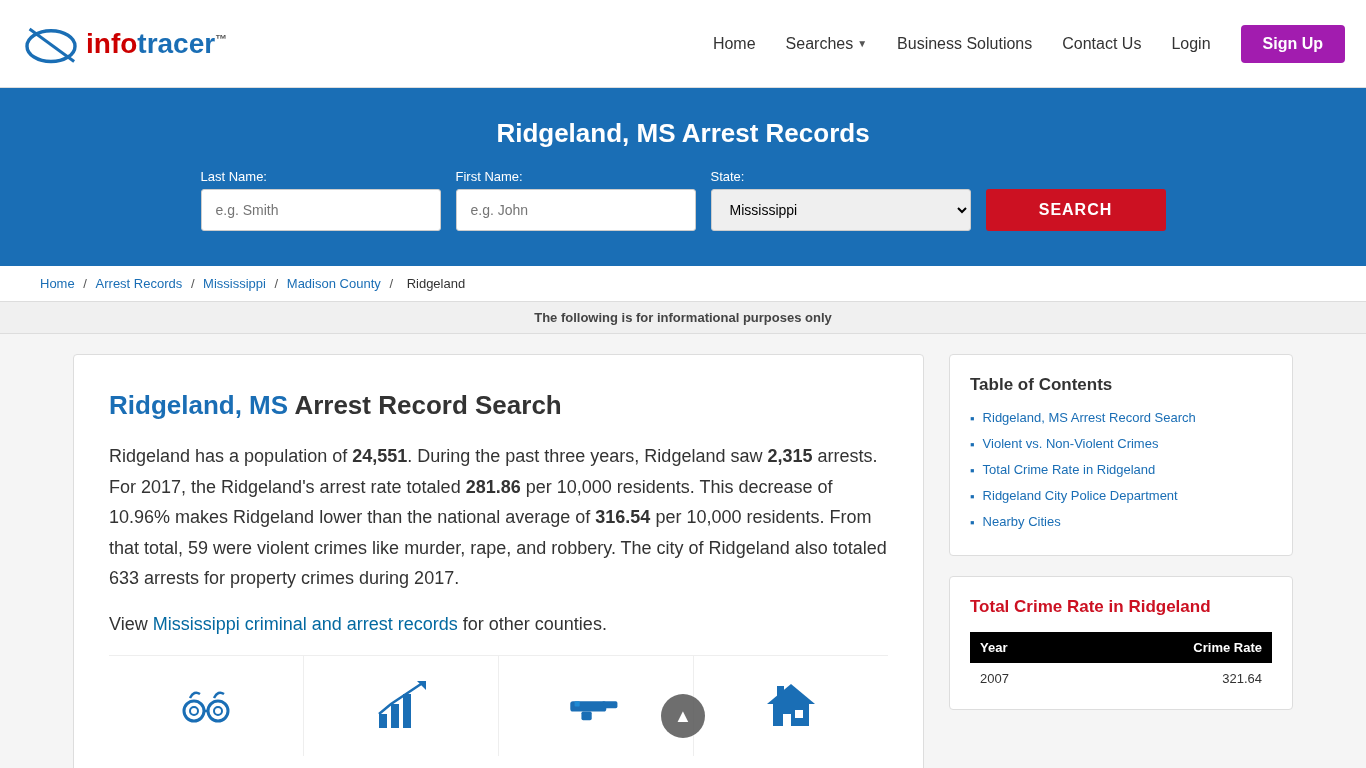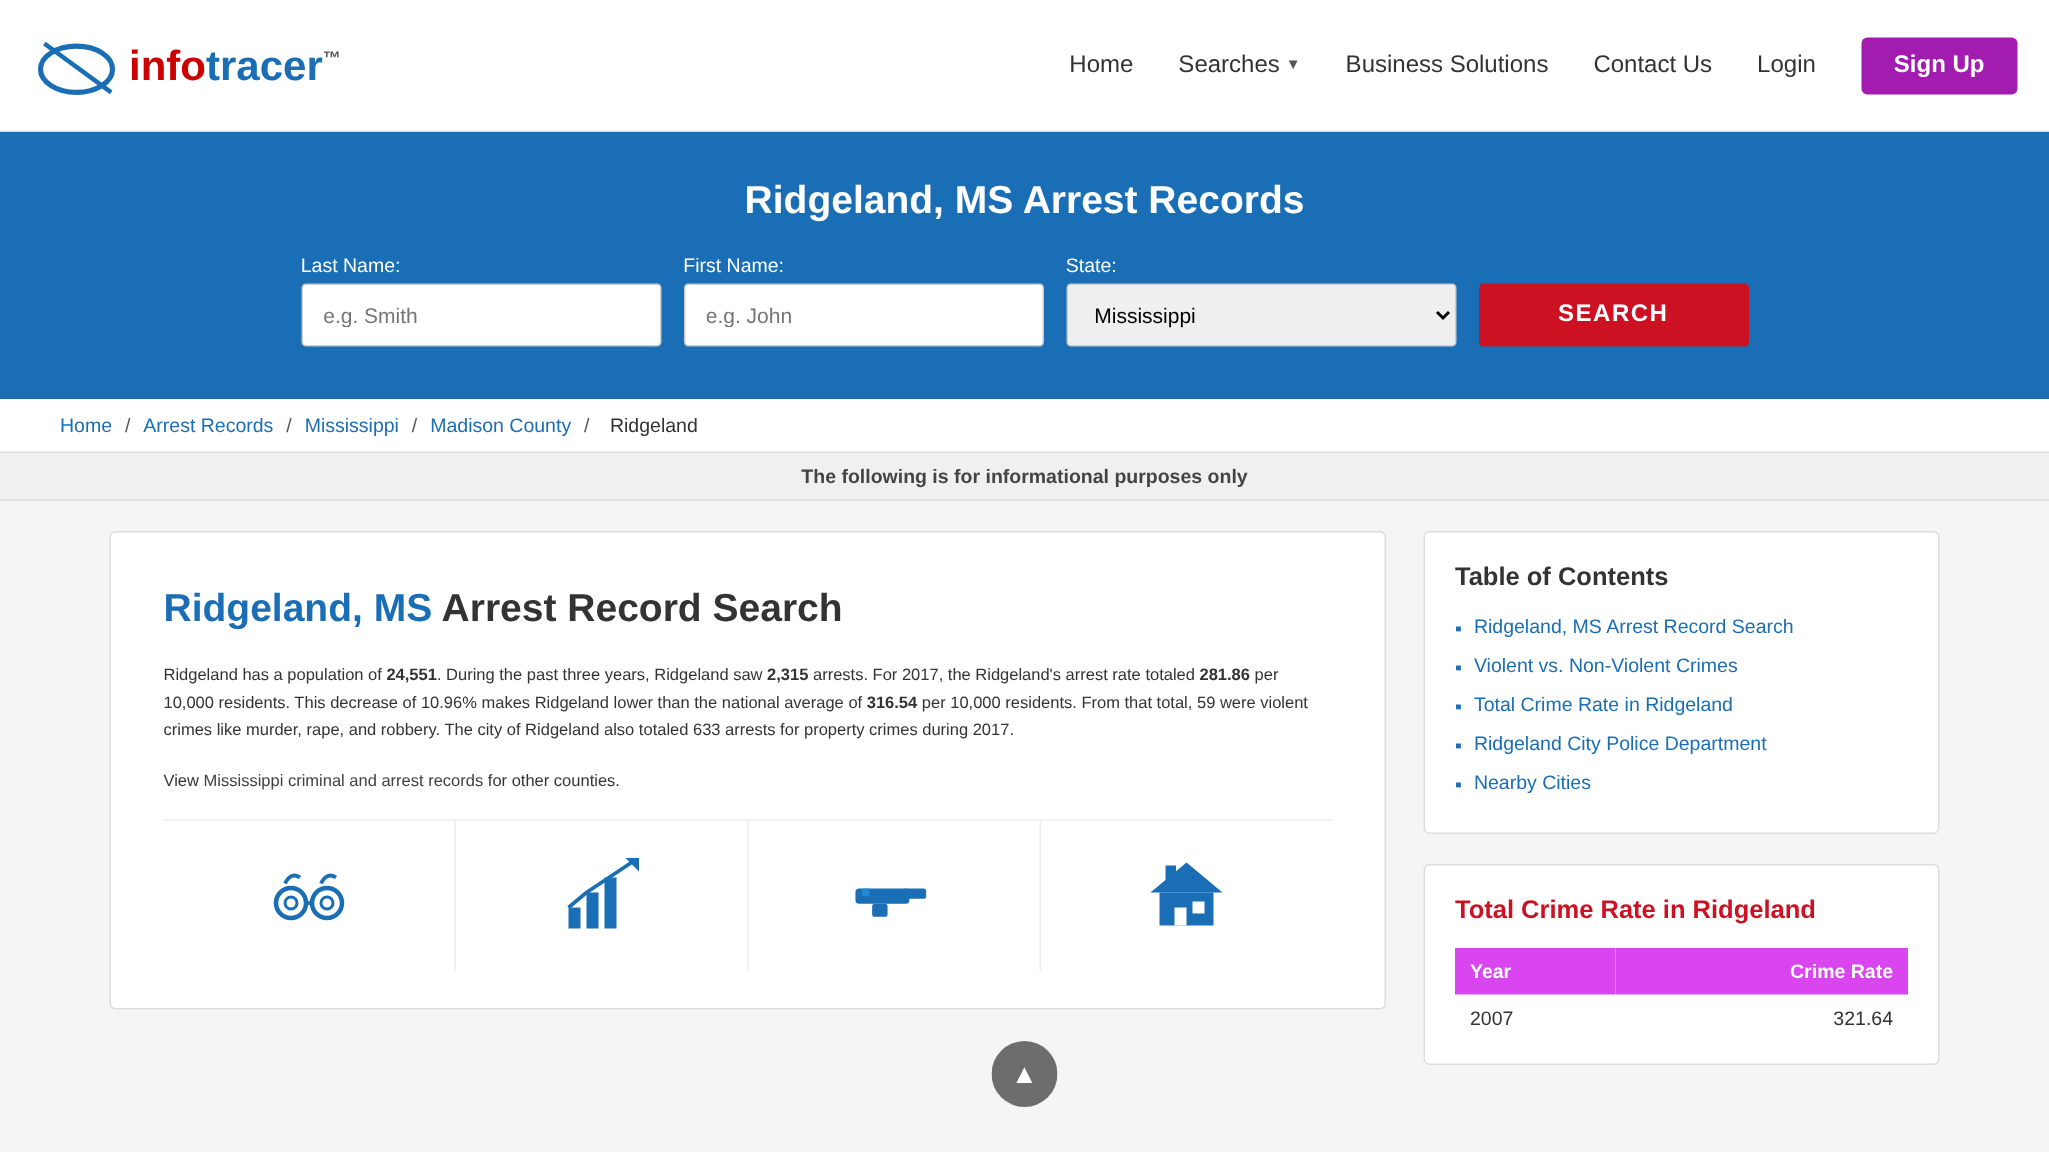--- a/index.html
+++ b/index.html
@@ -170,27 +170,27 @@
       min-width: 0;
     }
     .article h2 {
       font-size: 26px;
       font-weight: bold;
       color: #333;
       margin-bottom: 20px;
     }
     .article h2 .highlight { color: #1a6eb5; }
     .article p {
-      font-size: 11px;
+      font-size: 18px;
       line-height: 1.7;
       color: #333;
       margin-bottom: 15px;
     }
     .article p strong { font-weight: bold; }
-    .article a { color: #404040; text-decoration: none; margin-top: 20px; }
+    .article a { color: #0369a1; text-decoration: none; margin-top: 20px; }
 
     
     .icon-row {
       display: flex;
       margin-top: 15px;
       border-top: 1px solid #eee;
     }
     .icon-cell {
       flex: 1;
       display: flex;
@@ -261,21 +261,21 @@
       font-weight: bold;
       color: #cc1122;
       margin-bottom: 15px;
     }
     .crime-table {
       width: 100%;
       border-collapse: collapse;
       font-size: 13px;
     }
     .crime-table thead tr {
-      background: #d946ef;
+      background: #000000;
       color: #fff;
     }
     .crime-table thead th {
       padding: 8px 10px;
       text-align: left;
       font-weight: 600;
     }
     .crime-table thead th:last-child { text-align: right; }
     .crime-table tbody tr:nth-child(even) { background: #f9f9f9; }
     .crime-table tbody td {

